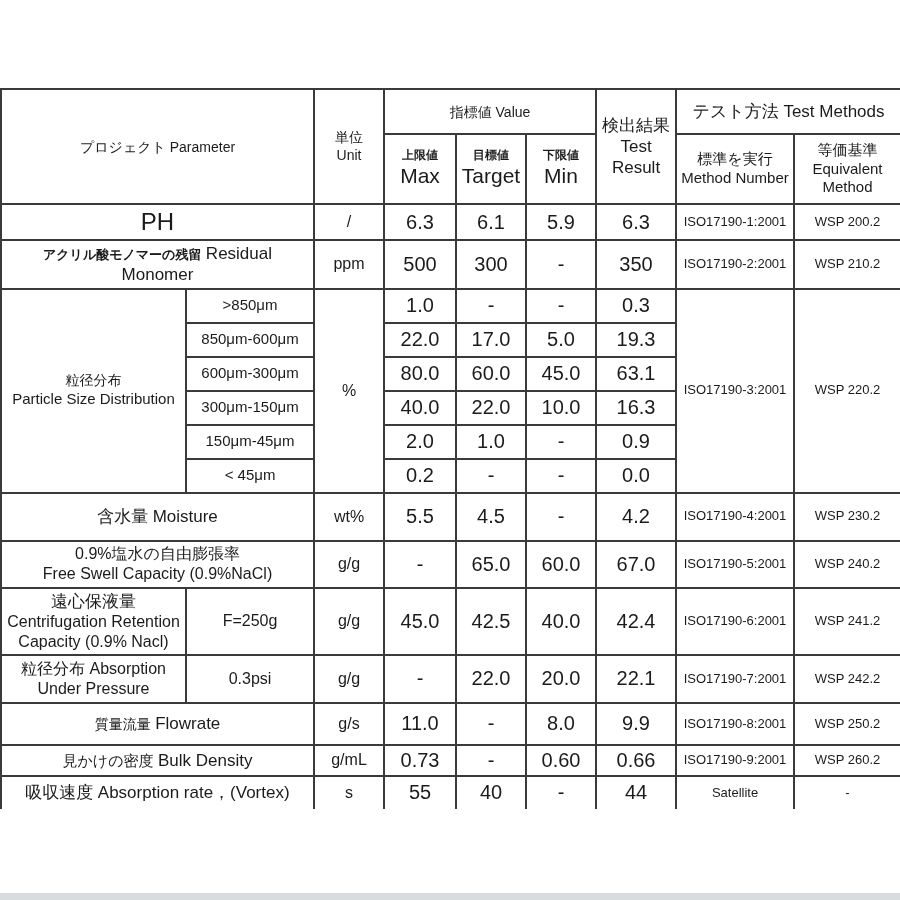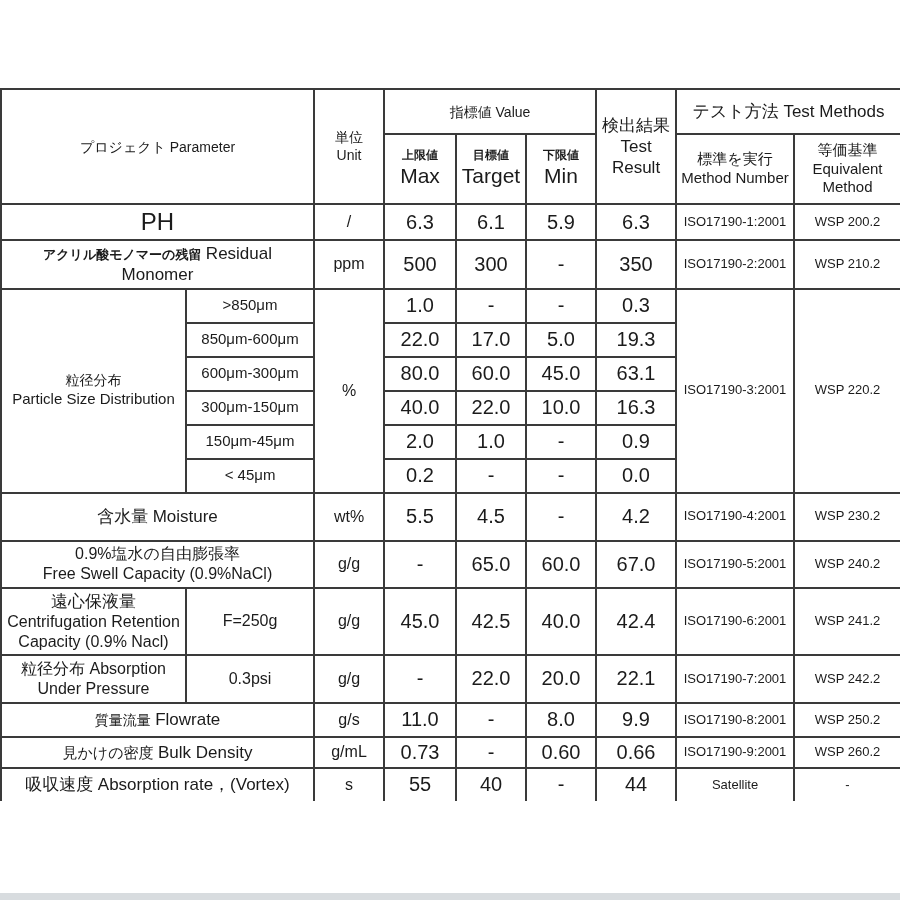--- a/index.html
+++ b/index.html
@@ -237,21 +237,21 @@
       <td class="fs16">0.3psi</td>
       <td class="unit-c">g/g</td>
       <td class="num">-</td>
       <td class="num">22.0</td>
       <td class="num">20.0</td>
       <td class="num">22.1</td>
       <td class="method">ISO17190-7:2001</td>
       <td class="method">WSP 242.2</td>
     </tr>
 
-    <tr style="height:34px">
+    <tr style="height:42px">
       <td colspan="2" class="ta-l pl8">
         <span class="fs18">質量流量</span>
         <span class="fs17">Flowrate</span>
       </td>
       <td class="unit-c">g/s</td>
       <td class="num">11.0</td>
       <td class="num">-</td>
       <td class="num">8.0</td>
       <td class="num">9.9</td>
       <td class="method">ISO17190-8:2001</td>

